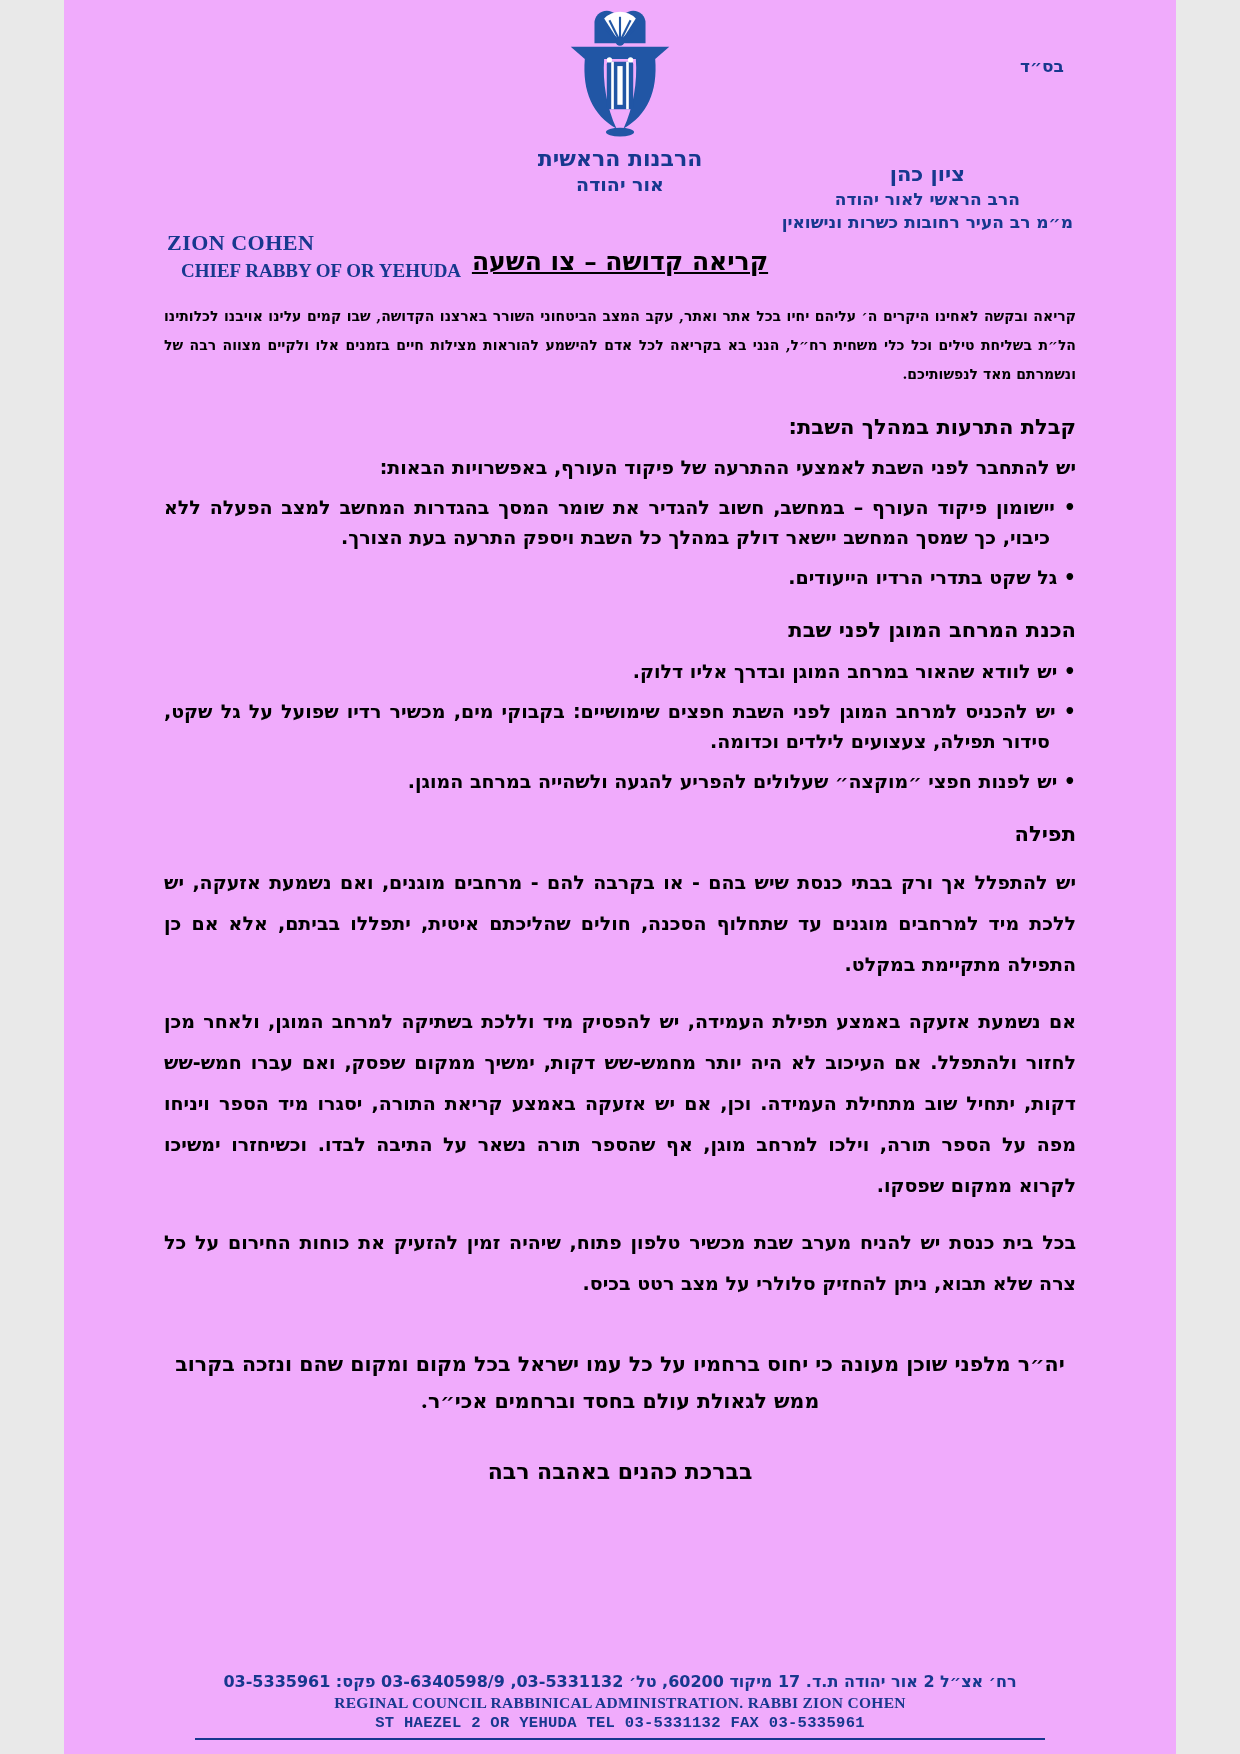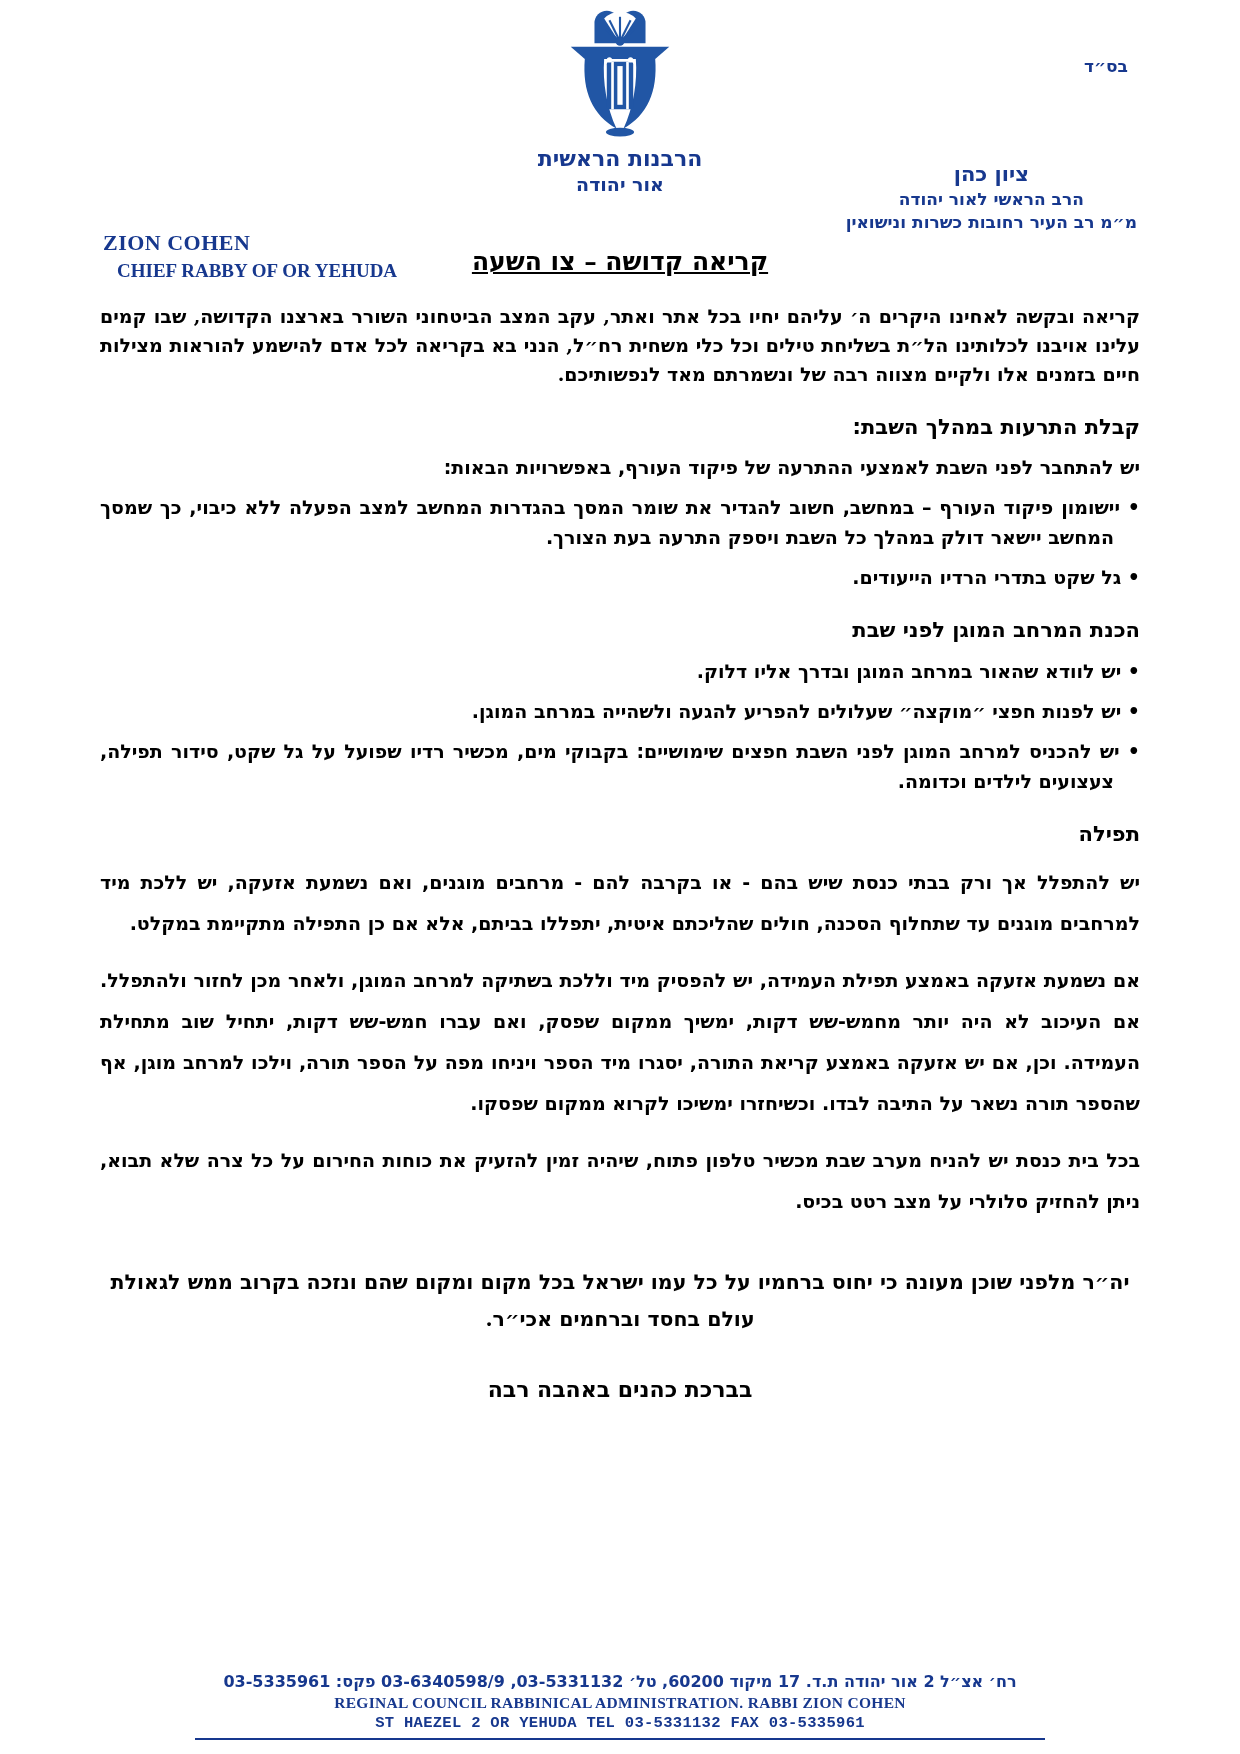--- a/index.html
+++ b/index.html
@@ -1,20 +1,20 @@
 <!DOCTYPE html>
 <html lang="he"><head>
 <meta charset="utf-8">
 <style>
   html,body{margin:0;padding:0;background:#e9e9e9;}
   .page{
     position:relative;
-    width:1240px;height:1754px;
+    width:1112px;height:1754px;
     margin:0 auto;
-    background:#ffffff;
+    background:#f0abfc;
     overflow:hidden;
     font-family:"DejaVu Sans",sans-serif;
   }
   
   .bsd{
     position:absolute;top:56px;right:112px;
     color:#17388e;font-weight:bold;font-size:17px;
     font-family:"DejaVu Sans",sans-serif;direction:rtl;
   }
   .logo-wrap{width:110px;margin:8px auto 0;text-align:center;}
@@ -51,21 +51,21 @@
   
   .content{
     direction:rtl;
     margin:26px 100px 0 100px;
     color:#000;
     font-weight:bold;
   }
   .content p{margin:0;}
   .intro{
     font-family:"DejaVu Serif","DejaVu Sans",sans-serif;
-    font-size:19px;line-height:29px;
+    font-size:14px;line-height:29px;
     text-align:justify;
   }
   .sec-heading{
     font-size:21px;font-weight:bold;margin:26px 0 14px 0;
     text-align:right;
   }
   .lead{font-size:19px;line-height:29px;text-align:right;}
   .bullet{
     font-size:19px;line-height:30px;text-align:justify;
     padding-right:26px;text-indent:-26px;margin-top:10px;
@@ -157,22 +157,22 @@
   <div class="content">
     <p class="intro">קריאה ובקשה לאחינו היקרים ה׳ עליהם יחיו בכל אתר ואתר, עקב המצב הביטחוני השורר בארצנו הקדושה, שבו קמים עלינו אויבנו לכלותינו הל״ת בשליחת טילים וכל כלי משחית רח״ל, הנני בא בקריאה לכל אדם להישמע להוראות מצילות חיים בזמנים אלו ולקיים מצווה רבה של ונשמרתם מאד לנפשותיכם.</p>
 
     <div class="sec-heading">קבלת התרעות במהלך השבת:</div>
     <p class="lead">יש להתחבר לפני השבת לאמצעי ההתרעה של פיקוד העורף, באפשרויות הבאות:</p>
     <div class="bullet">יישומון פיקוד העורף – במחשב, חשוב להגדיר את שומר המסך בהגדרות המחשב למצב הפעלה ללא כיבוי, כך שמסך המחשב יישאר דולק במהלך כל השבת ויספק התרעה בעת הצורך.</div>
     <div class="bullet">גל שקט בתדרי הרדיו הייעודים.</div>
 
     <div class="sec-heading">הכנת המרחב המוגן לפני שבת</div>
     <div class="bullet">יש לוודא שהאור במרחב המוגן ובדרך אליו דלוק.</div>
+    <div class="bullet">יש להכניס למרחב המוגן לפני השבת חפצים שימושיים: בקבוקי מים, מכשיר רדיו שפועל על גל שקט, סידור תפילה, צעצועים לילדים וכדומה.</div>
     <div class="bullet">יש לפנות חפצי ״מוקצה״ שעלולים להפריע להגעה ולשהייה במרחב המוגן.</div>
-    <div class="bullet">יש להכניס למרחב המוגן לפני השבת חפצים שימושיים: בקבוקי מים, מכשיר רדיו שפועל על גל שקט, סידור תפילה, צעצועים לילדים וכדומה.</div>
 
     <div class="sec-heading">תפילה</div>
     <p class="pray">יש להתפלל אך ורק בבתי כנסת שיש בהם - או בקרבה להם - מרחבים מוגנים, ואם נשמעת אזעקה, יש ללכת מיד למרחבים מוגנים עד שתחלוף הסכנה, חולים שהליכתם איטית, יתפללו בביתם, אלא אם כן התפילה מתקיימת במקלט.</p>
     <p class="pray">אם נשמעת אזעקה באמצע תפילת העמידה, יש להפסיק מיד וללכת בשתיקה למרחב המוגן, ולאחר מכן לחזור ולהתפלל. אם העיכוב לא היה יותר מחמש-שש דקות, ימשיך ממקום שפסק, ואם עברו חמש-שש דקות, יתחיל שוב מתחילת העמידה. וכן, אם יש אזעקה באמצע קריאת התורה, יסגרו מיד הספר ויניחו מפה על הספר תורה, וילכו למרחב מוגן, אף שהספר תורה נשאר על התיבה לבדו. וכשיחזרו ימשיכו לקרוא ממקום שפסקו.</p>
     <p class="pray">בכל בית כנסת יש להניח מערב שבת מכשיר טלפון פתוח, שיהיה זמין להזעיק את כוחות החירום על כל צרה שלא תבוא, ניתן להחזיק סלולרי על מצב רטט בכיס.</p>
 
     <p class="closing">יה״ר מלפני שוכן מעונה כי יחוס ברחמיו על כל עמו ישראל בכל מקום ומקום שהם ונזכה בקרוב ממש לגאולת עולם בחסד וברחמים אכי״ר.</p>
 
     <div class="sig1">בברכת כהנים באהבה רבה</div>
   </div>

